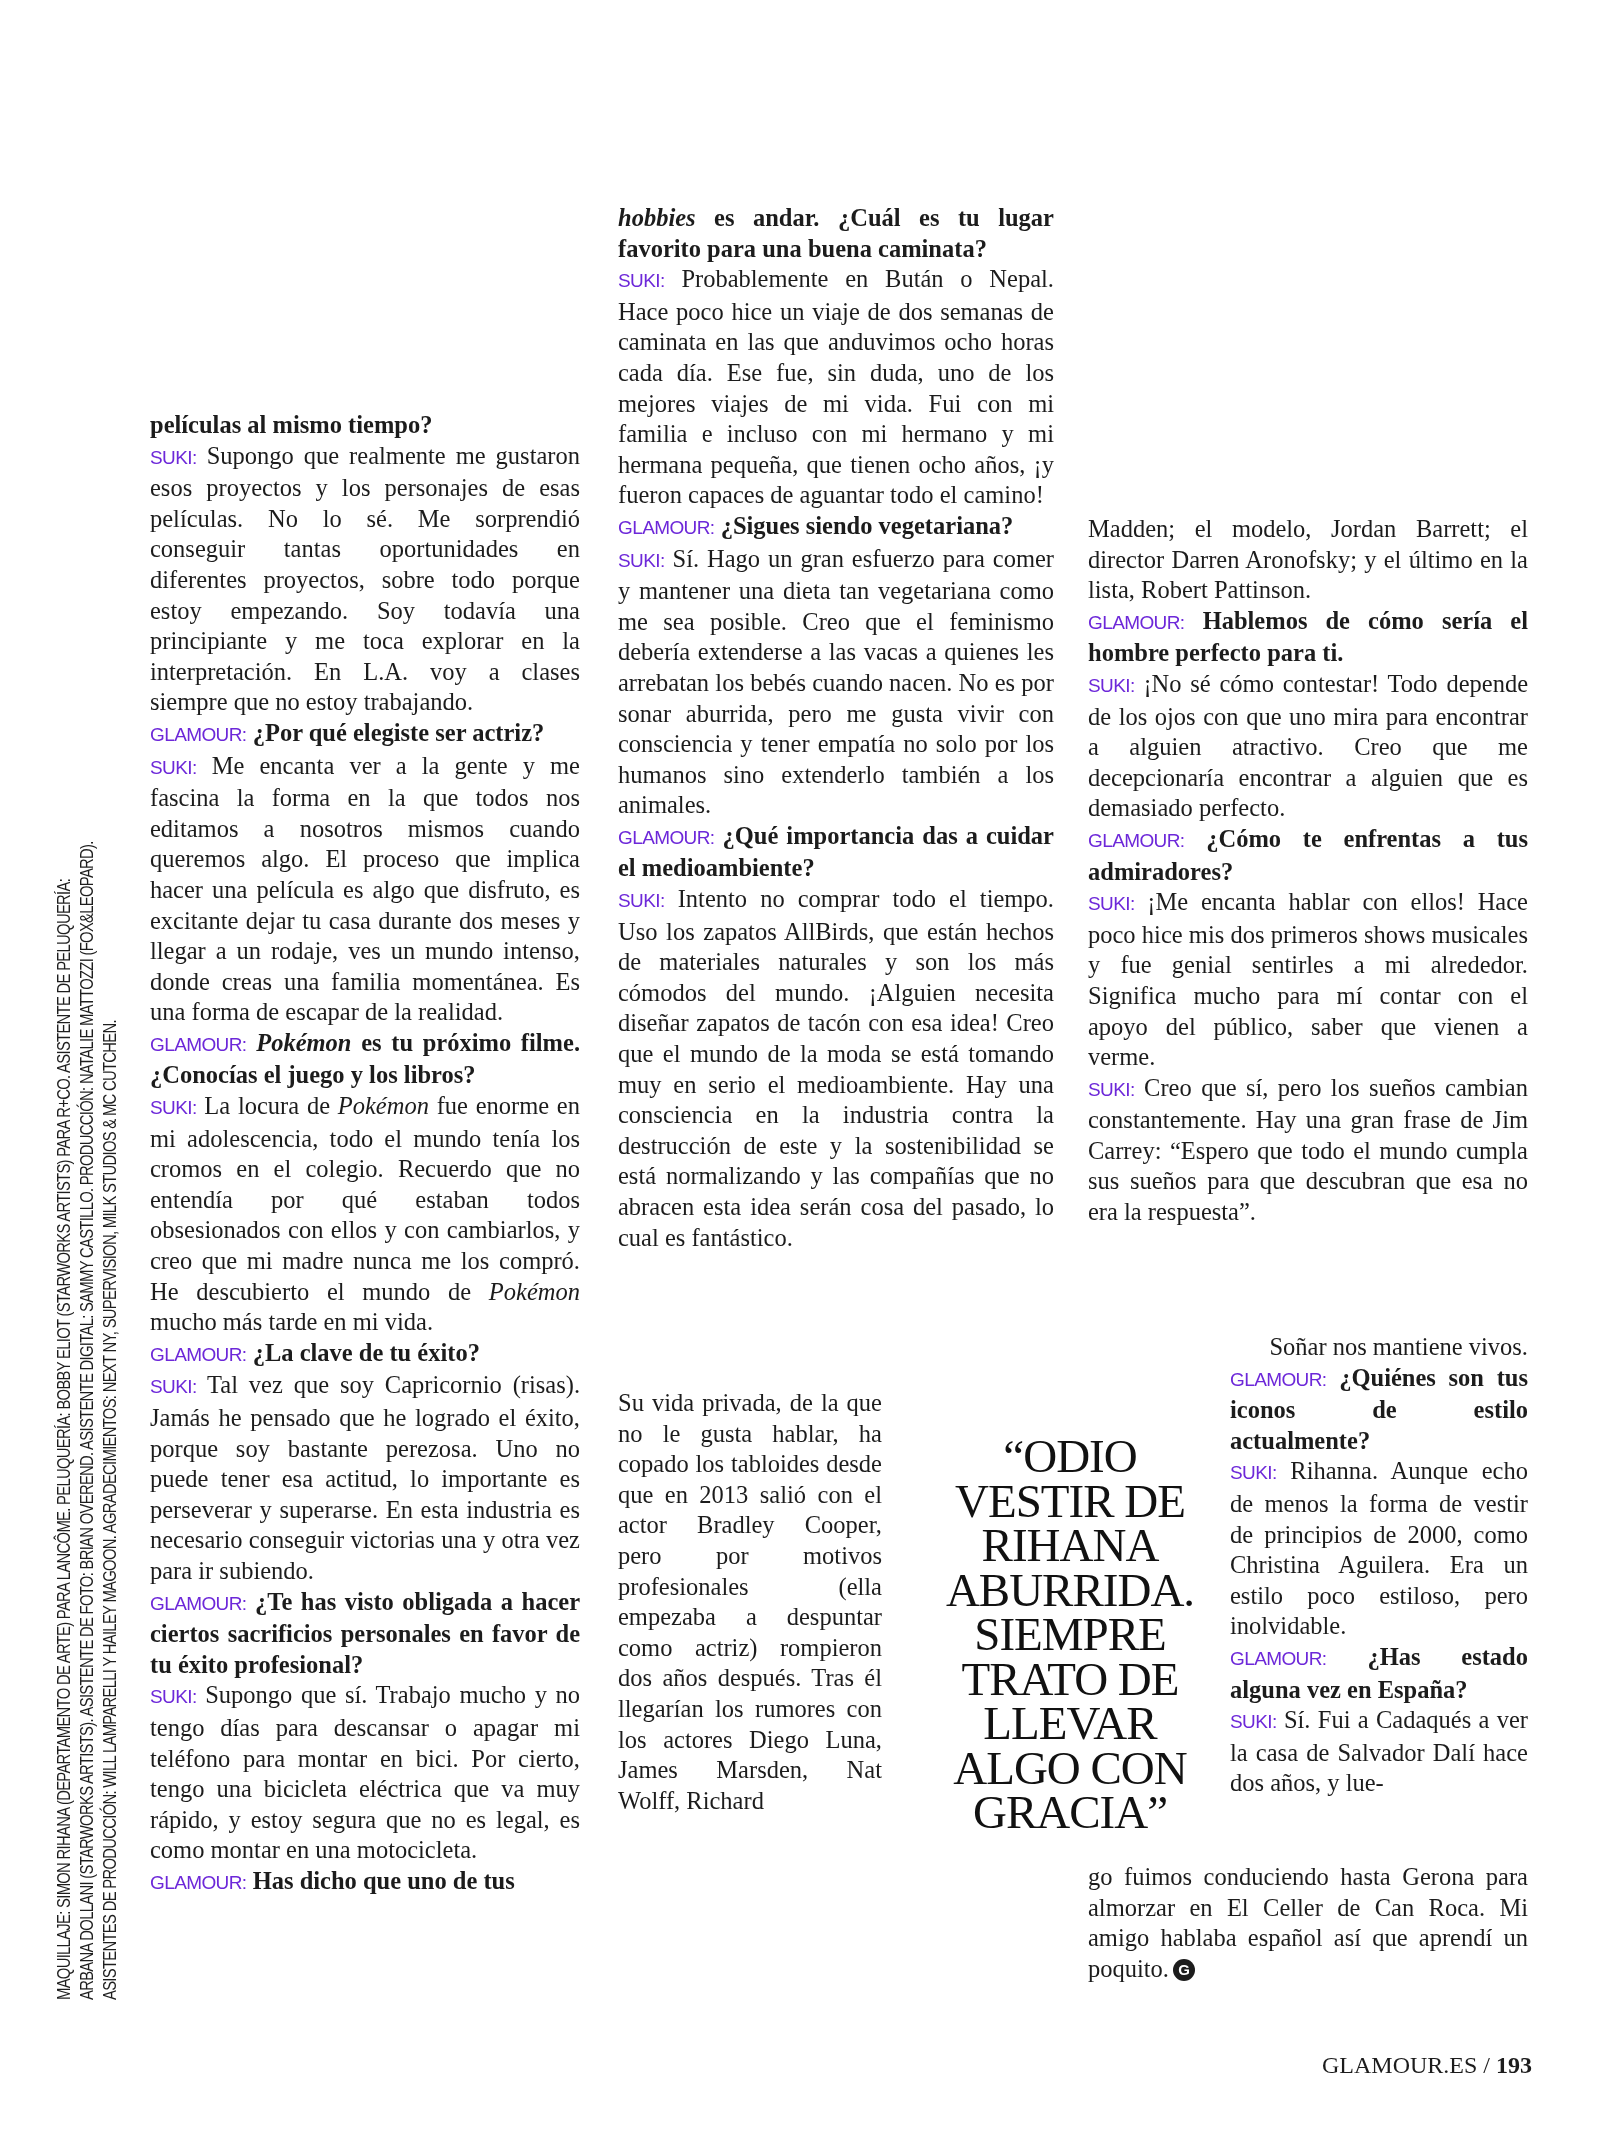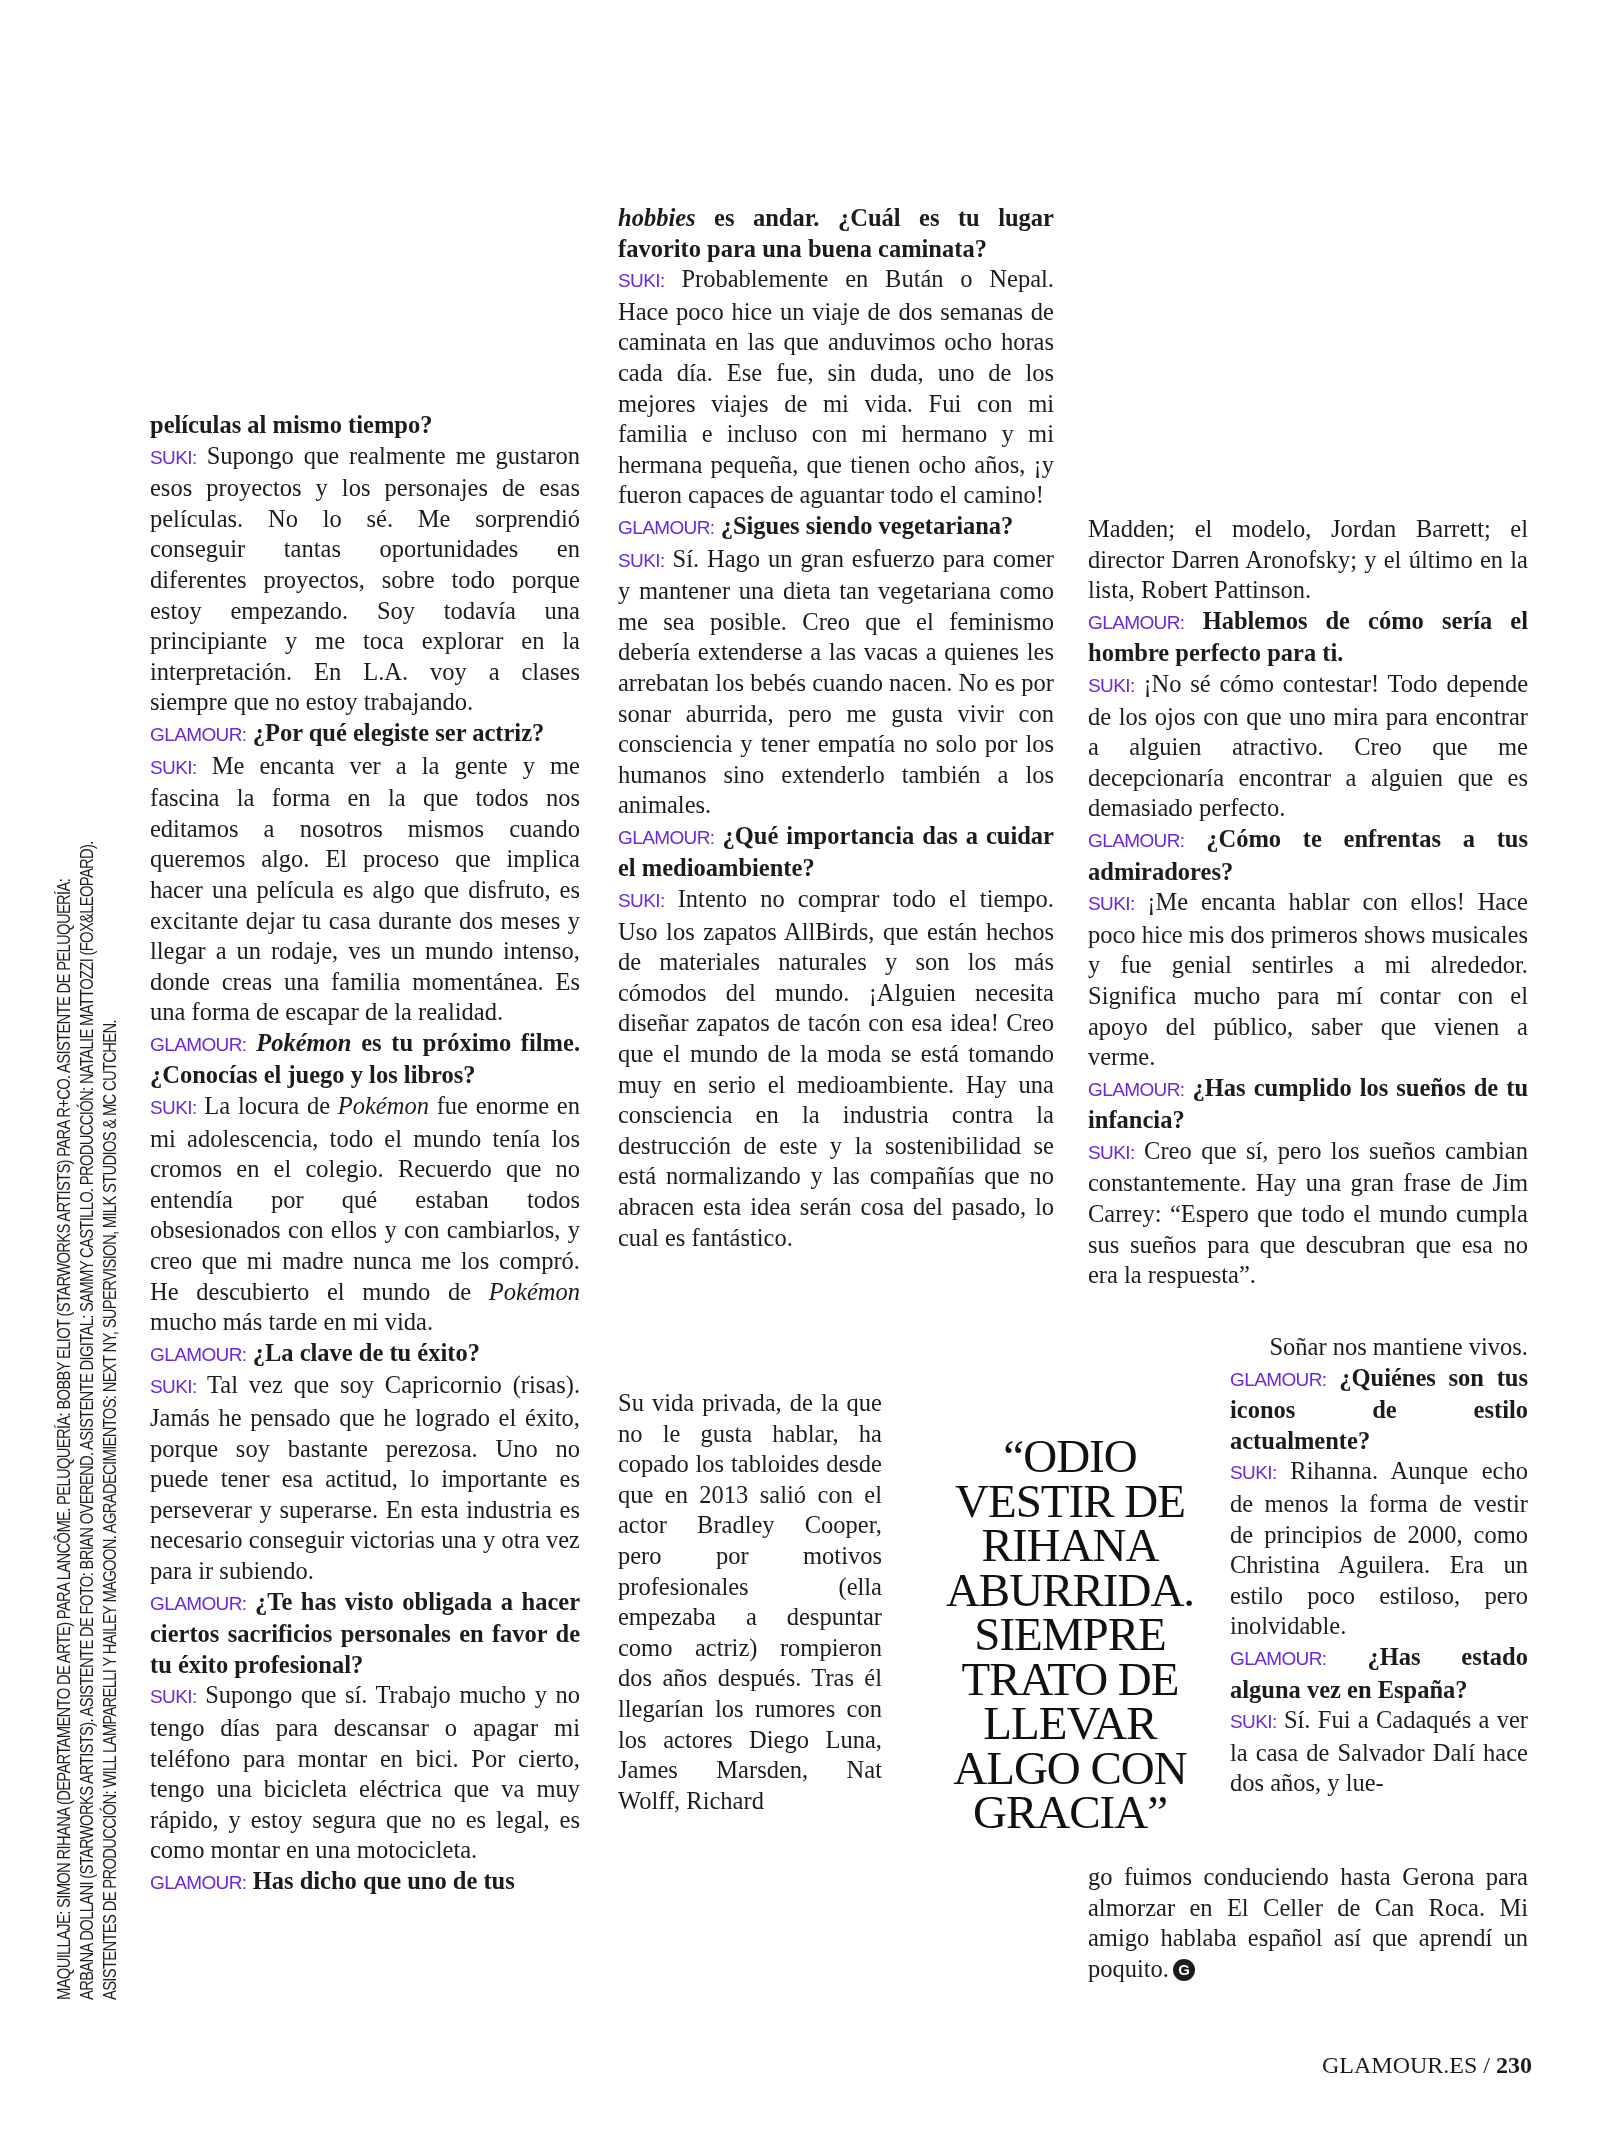--- a/index.html
+++ b/index.html
@@ -123,29 +123,28 @@
   <span>ALGO CON</span>
   <span>GRACIA”</span>
 </div>
 
 <div class="col" id="col3">
   <p>Madden; el modelo, Jordan Barrett; el director Darren Aronofsky; y el último en la lista, Robert Pattinson.</p>
   <p><span class="spk">GLAMOUR:</span> <span class="q">Hablemos de cómo sería el hombre perfecto para ti.</span></p>
   <p><span class="spk">SUKI:</span> <span>¡No sé cómo contestar! Todo depende de los ojos con que uno mira para encontrar a alguien atractivo. Creo que me decepcionaría encontrar a alguien que es demasiado perfecto.</span></p>
   <p><span class="spk">GLAMOUR:</span> <span class="q">¿Cómo te enfrentas a tus admiradores?</span></p>
   <p><span class="spk">SUKI:</span> <span>¡Me encanta hablar con ellos! Hace poco hice mis dos primeros shows musicales y fue genial sentirles a mi alrededor. Significa mucho para mí contar con el apoyo del público, saber que vienen a verme.</span></p>
-  <p><span class="spk">GLAMOUR:</span> <span class="q">¿Has cumplido los sueños de tu infancia?</span></p>
   <p><span class="spk">SUKI:</span> <span>Creo que sí, pero los sueños cambian constantemente. Hay una gran frase de Jim Carrey: “Espero que todo el mundo cumpla sus sueños para que descubran que esa no era la respuesta”.</span></p>
 </div>
 <div class="col" id="col3b">
   <p style="text-align:right"><span>Soñar nos mantiene vivos.</span></p>
   <p><span class="spk">GLAMOUR:</span> <span class="q">¿Quiénes son tus iconos de estilo actualmente?</span></p>
   <p><span class="spk">SUKI:</span> <span>Rihanna. Aunque echo de menos la forma de vestir de principios de 2000, como Christina Aguilera. Era un estilo poco estiloso, pero inolvidable.</span></p>
   <p><span class="spk">GLAMOUR:</span> <span class="q">¿Has estado alguna vez en España?</span></p>
   <p><span class="spk">SUKI:</span> <span>Sí. Fui a Cadaqués a ver la casa de Salvador Dalí hace dos años, y lue-</span></p>
 </div>
 <div class="col" id="col3c">
   <p><span>go fuimos conduciendo hasta Gerona para almorzar en El Celler de Can Roca. Mi amigo hablaba español así que aprendí un poquito.</span><span class="endmark">G</span></p>
 </div>
 
 <div class="folio">
-  <span>GLAMOUR.ES / </span><b>230</b>
+  <span>GLAMOUR.ES / </span><b>193</b>
 </div>
 
 </body></html>

